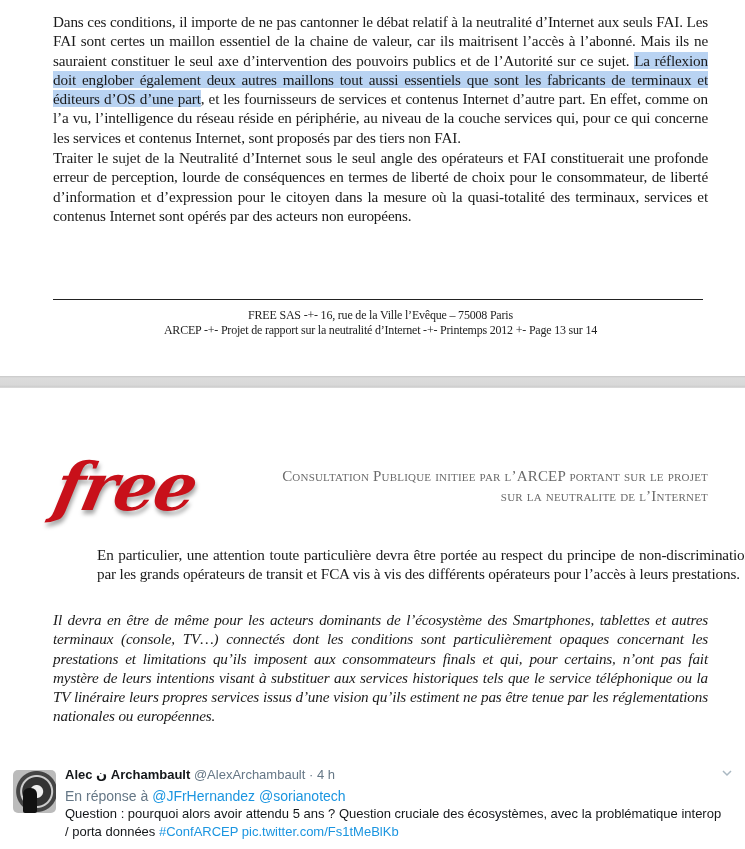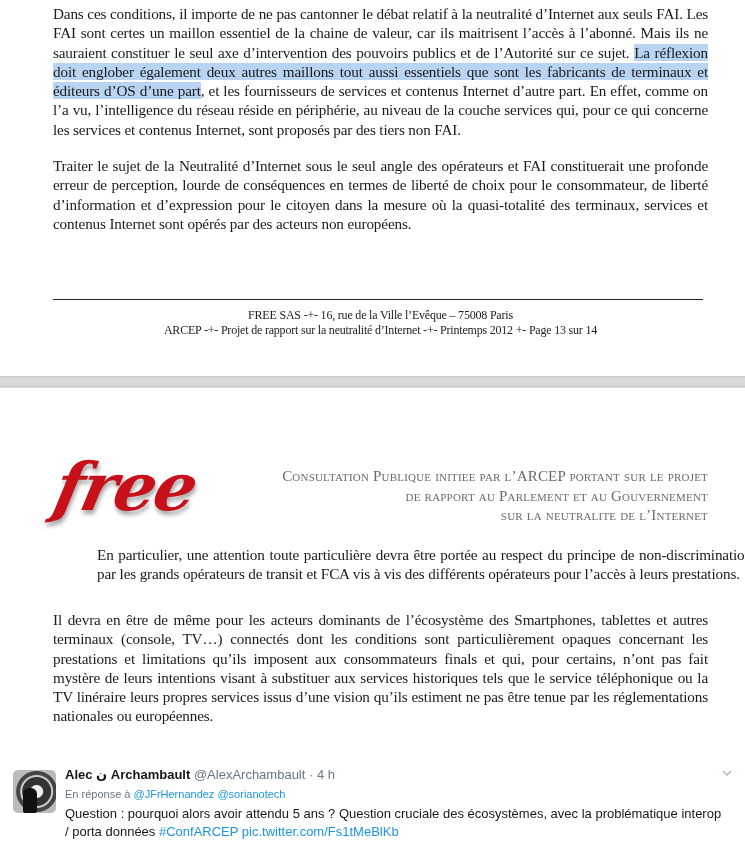--- a/index.html
+++ b/index.html
@@ -1,48 +1,48 @@
 <!DOCTYPE html>
 <html><head>
 <meta charset="utf-8">
 <style>
   html, body { margin: 0; padding: 0; background: #ffffff; }
   body { width: 745px; height: 849px; overflow: hidden; position: relative; font-family: "Liberation Serif", "DejaVu Serif", serif; color: #1a1a1a; }
 
   .page-top { position: absolute; left: 0; top: 0; width: 745px; height: 372px; background: #fff; }
   .para { position: absolute; left: 53px; width: 655px; font-size: 15.2px; line-height: 19.3px; text-align: justify; letter-spacing: -0.15px; }
   .para span.hl { background: #b9d3f2; }
-  #p1 { top: 4px; }
-  #p2 { top: 156px; }
+  #p1 { top: 12px; }
+  #p2 { top: 148px; }
 
   .footer-rule { position: absolute; left: 53px; top: 299px; width: 650px; height: 1px; background: #222; }
   .footer-line { position: absolute; left: 8px; width: 745px; text-align: center; font-size: 12px; letter-spacing: -0.2px; color: #222; }
   #f1 { top: 308px; }
   #f2 { top: 323px; }
 
   .page-gap { position: absolute; left: 0; top: 376px; width: 745px; height: 12px; background: linear-gradient(#c8c8c8 0, #dcdcdc 2px, #d8d8d8 9px, #cdcdcd 11px, #e3e3e3 12px); }
 
   .page-bottom { position: absolute; left: 0; top: 388px; width: 745px; height: 352px; background: #fff; }
 
   .logo { position: absolute; left: 56px; top: 452px; width: 190px; height: 80px; }
   .logo-text { font-family: "DejaVu Serif", serif; font-style: italic; font-weight: bold; font-size: 66px; color: #c8101a; letter-spacing: -2px; text-shadow: 2px 4px 4px rgba(0,0,0,0.35); transform: skewX(-12deg); display: inline-block; line-height: 70px; }
 
   .header-block { position: absolute; right: 37px; top: 467px; text-align: right; color: #6a6a6a; font-size: 15px; line-height: 19.5px; letter-spacing: 0.2px; }
   .header-block .sc { font-variant: small-caps; }
 
   #p3 { top: 545px; margin-left: 44px; }
-  #p4 { top: 610px; }
+  #p4 { top: 610px; font-style: italic; }
 
   .tweet { position: absolute; left: 0; top: 760px; width: 603px; height: 89px; background: #fff; font-family: "Liberation Sans", "DejaVu Sans", sans-serif; }
   .avatar { position: absolute; left: 13px; top: 10px; width: 43px; height: 43px; border-radius: 5px; overflow: hidden; background: radial-gradient(circle at 55% 50%, #eee 0 6px, #333 7px 14px, #ccc 15px 16px, #444 17px 20px, #bbb 21px); }
   .avatar .fig { position: absolute; left: 10px; top: 18px; width: 14px; height: 25px; background: #111; border-radius: 6px 6px 2px 2px; }
   .tw-head { position: absolute; left: 65px; top: 7px; font-size: 13px; color: #14171a; white-space: nowrap; }
   .tw-name { font-weight: bold; }
   .tw-handle, .tw-time { color: #657786; }
-  .tw-reply { position: absolute; left: 65px; top: 28px; font-size: 11px; color: #657786; }
+  .tw-reply { position: absolute; left: 65px; top: 28px; font-size: 14px; color: #657786; }
   .tw-reply .mention { color: #1b95e0; }
   .tw-text { position: absolute; left: 65px; top: 45px; width: 660px; font-size: 13px; line-height: 18px; color: #14171a; }
   .tw-text .link { color: #1b95e0; margin-top: 24px; }
   .tw-caret { position: absolute; left: 722px; top: 8px; width: 10px; height: 10px; }
 </style>
 </head>
 <body>
 
 <div class="page-top">
   <div class="para" id="p1"><span>Dans ces conditions, il importe de ne pas cantonner le débat relatif à la neutralité d’Internet aux seuls FAI. Les FAI sont certes un maillon essentiel de la chaine de valeur, car ils maitrisent l’accès à l’abonné. Mais ils ne sauraient constituer le seul axe d’intervention des pouvoirs publics et de l’Autorité sur ce sujet. </span><span class="hl">La réflexion doit englober également deux autres maillons tout aussi essentiels que sont les fabricants de terminaux et éditeurs d’OS d’une part</span><span>, et les fournisseurs de services et contenus Internet d’autre part. En effet, comme on l’a vu, l’intelligence du réseau réside en périphérie, au niveau de la couche services qui, pour ce qui concerne les services et contenus Internet, sont proposés par des tiers non FAI.</span></div>
@@ -57,21 +57,20 @@
 <div class="page-gap"></div>
 
 <div class="page-bottom"></div>
 
 <div class="logo">
   <span class="logo-text">free</span>
 </div>
 
 <div class="header-block">
   <div class="sc">Consultation Publique initiee par l’ARCEP portant sur le projet</div>
-  <div class="sc">de rapport au Parlement et au Gouvernement</div>
   <div class="sc">sur la neutralite de l’Internet</div>
 </div>
 
 <div class="para" id="p3">En particulier, une attention toute particulière devra être portée au respect du principe de non-discrimination par les grands opérateurs de transit et FCA vis à vis des différents opérateurs pour l’accès à leurs prestations.</div>
 <div class="para" id="p4">Il devra en être de même pour les acteurs dominants de l’écosystème des Smartphones, tablettes et autres terminaux (console, TV…) connectés dont les conditions sont particulièrement opaques concernant les prestations et limitations qu’ils imposent aux consommateurs finals et qui, pour certains, n’ont pas fait mystère de leurs intentions visant à substituer aux services historiques tels que le service téléphonique ou la TV linéraire leurs propres services issus d’une vision qu’ils estiment ne pas être tenue par les réglementations nationales ou européennes.</div>
 
 <div class="tweet">
   <div class="avatar">
       <div class="fig"></div>
     </div>

